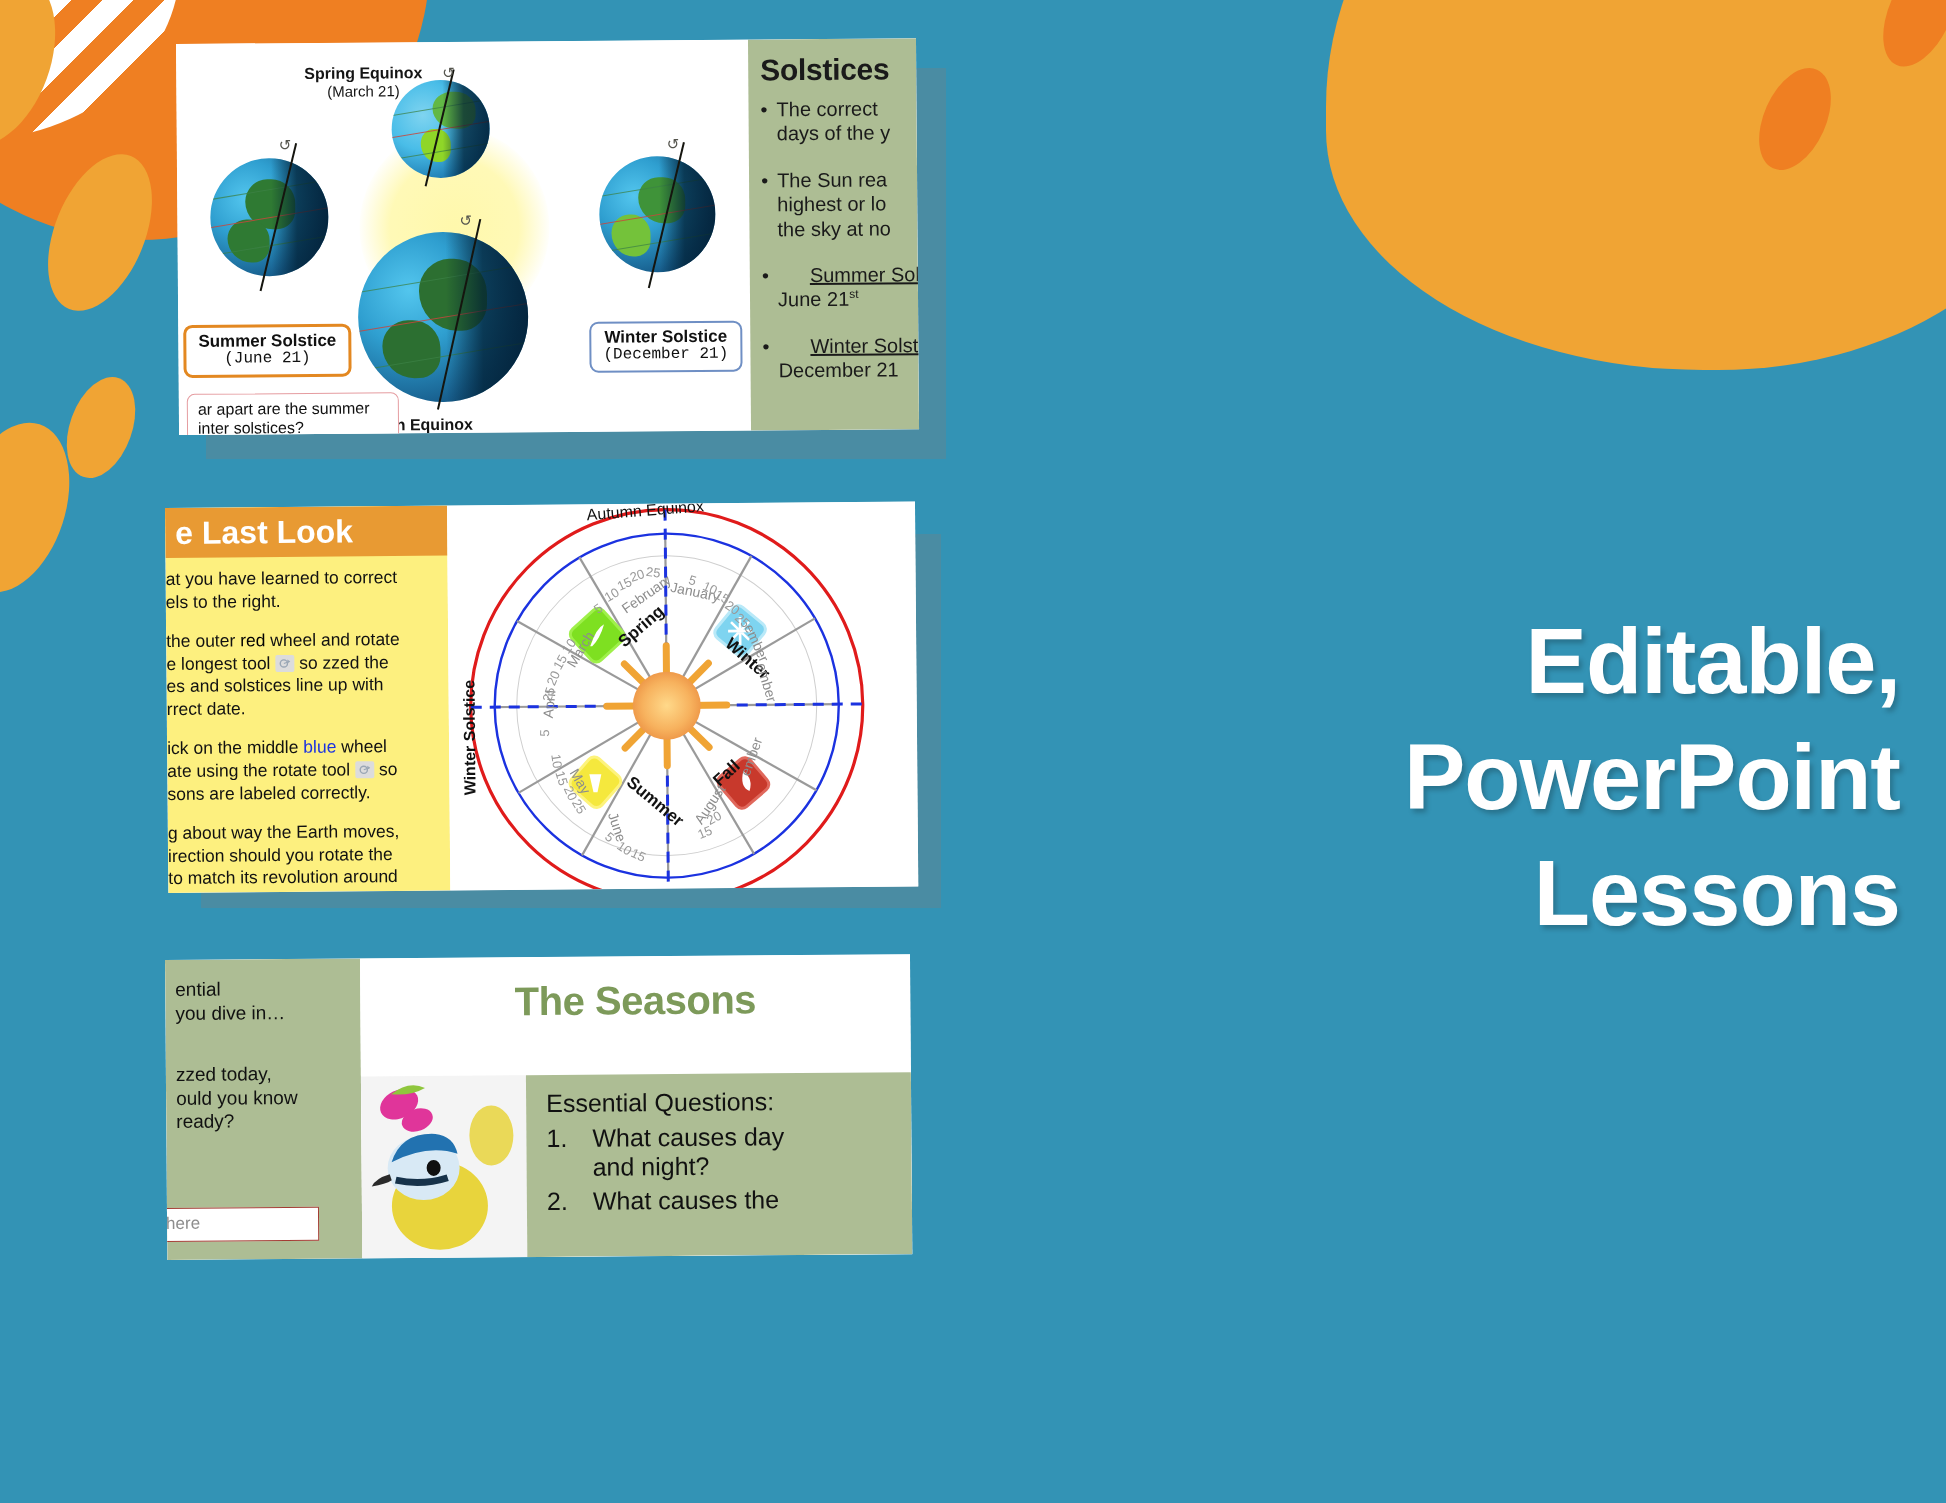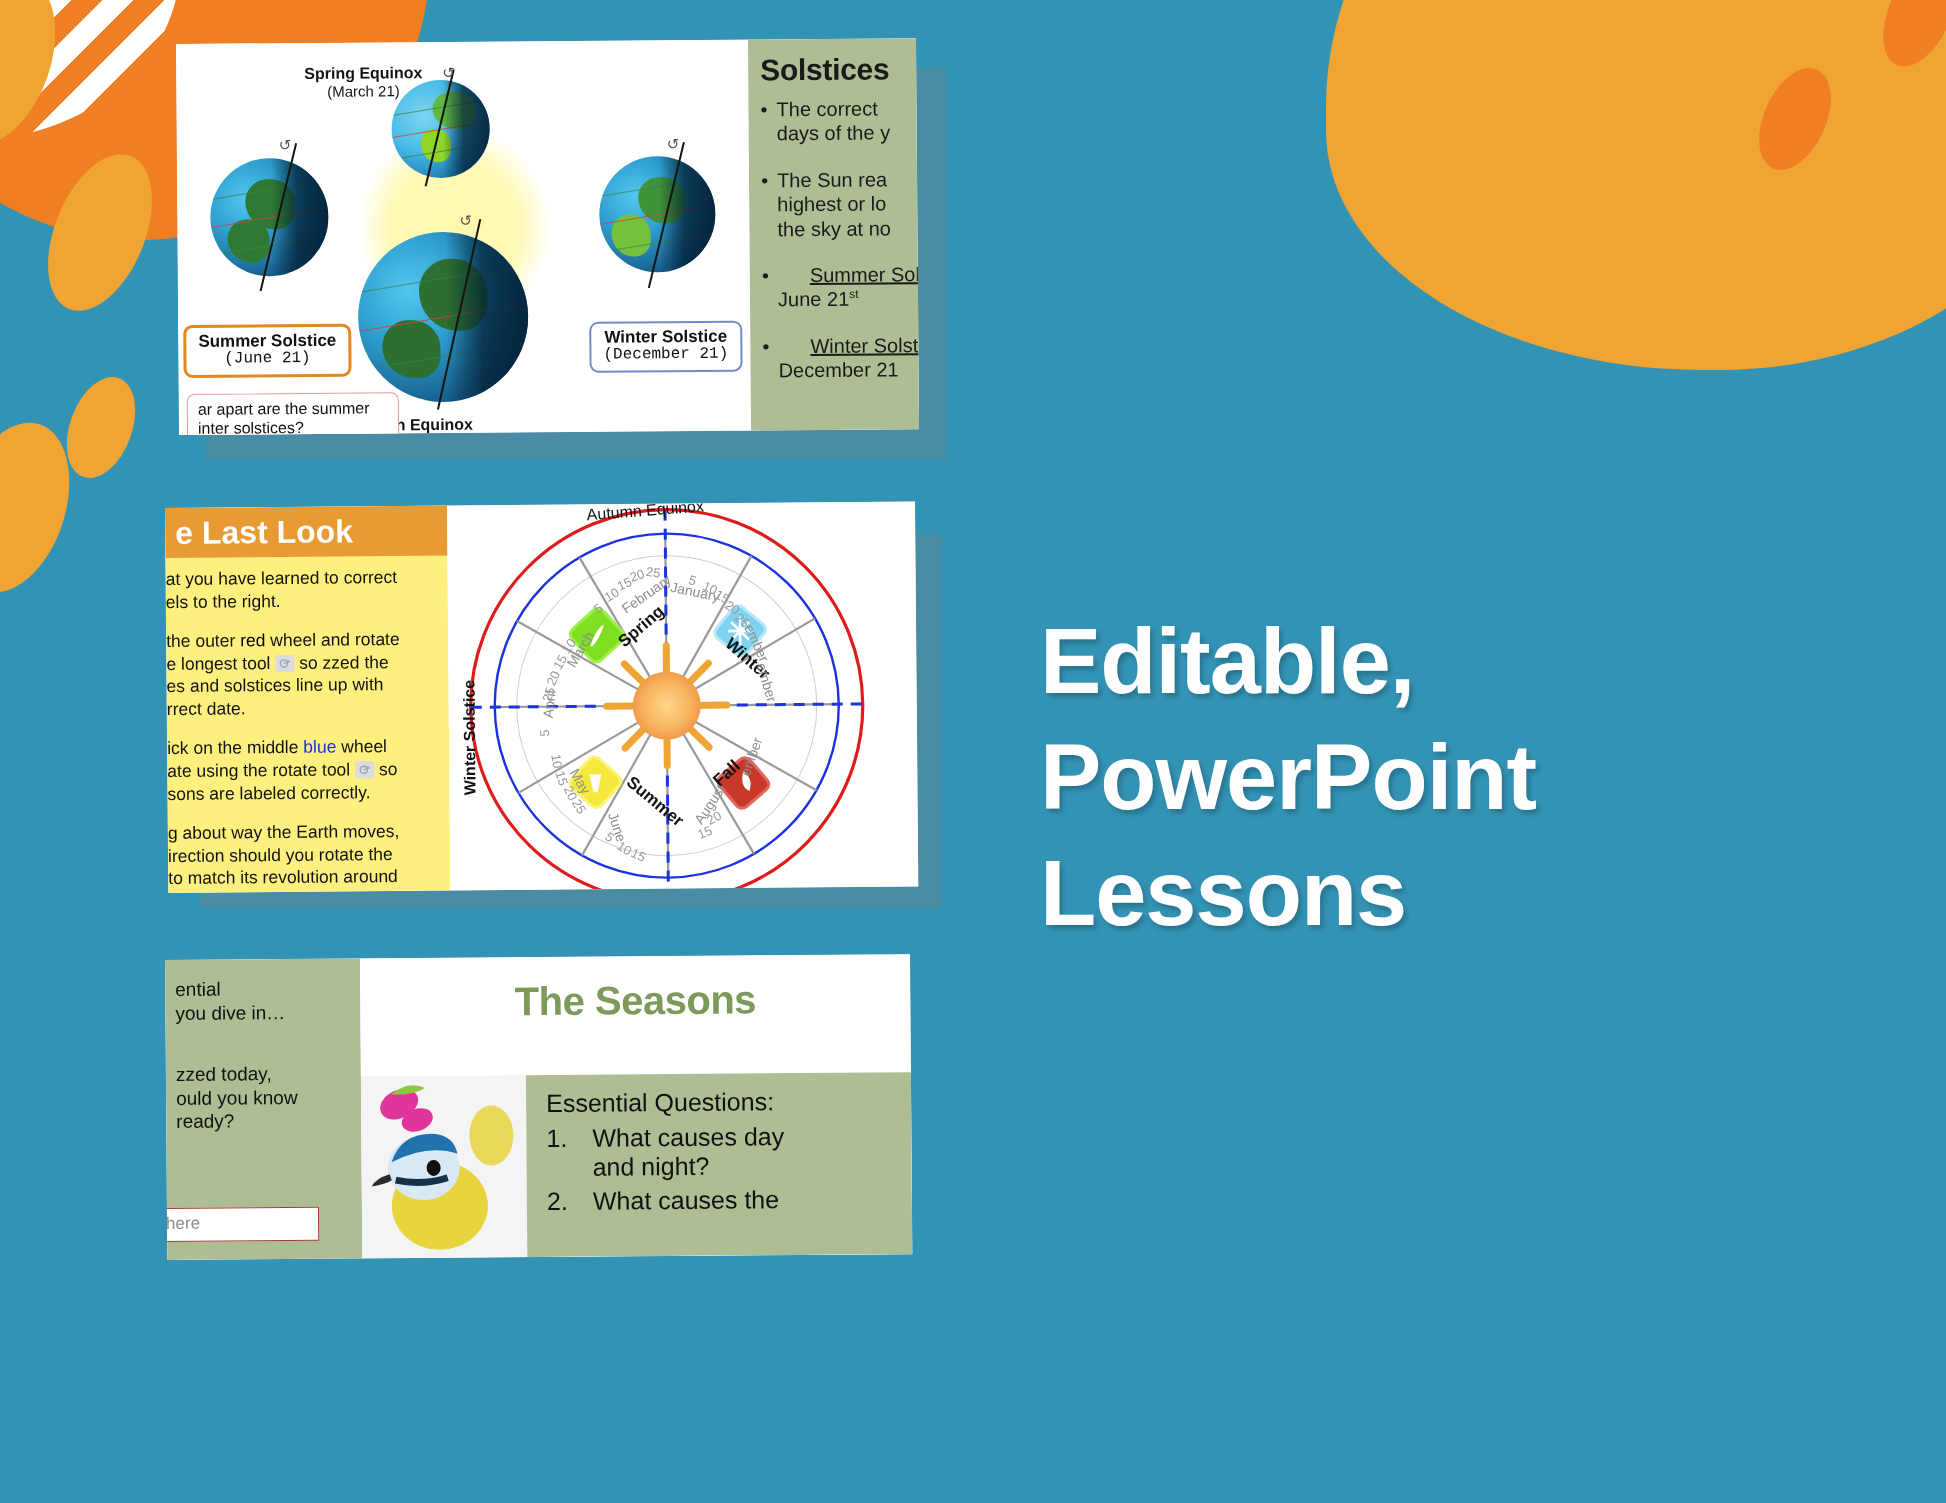--- a/index.html
+++ b/index.html
@@ -211,21 +211,21 @@
     background: #adbd94; padding: 14px 0 0 20px;
   }
   #s3-eq .hd { font-size: 25px; color: #111; margin-bottom: 6px; }
   #s3-eq ol { list-style: none; font-size: 25px; color: #111; line-height: 1.17; }
   #s3-eq li { display: flex; margin-bottom: 4px; white-space: nowrap; }
   #s3-eq li .n { width: 46px; flex: 0 0 46px; }
 
   
   #headline {
     position: absolute; left: 1040px; top: 604px; width: 860px;
-    text-align: left; color: #ffffff;
+    text-align: right; color: #ffffff;
     font-size: 92px; font-weight: bold; line-height: 1.26;
     letter-spacing: -1px;
     text-shadow: 3px 4px 5px rgba(0,0,0,0.22);
   }
 </style>
 </head>
 <body>
 
 <div id="stage">
 

